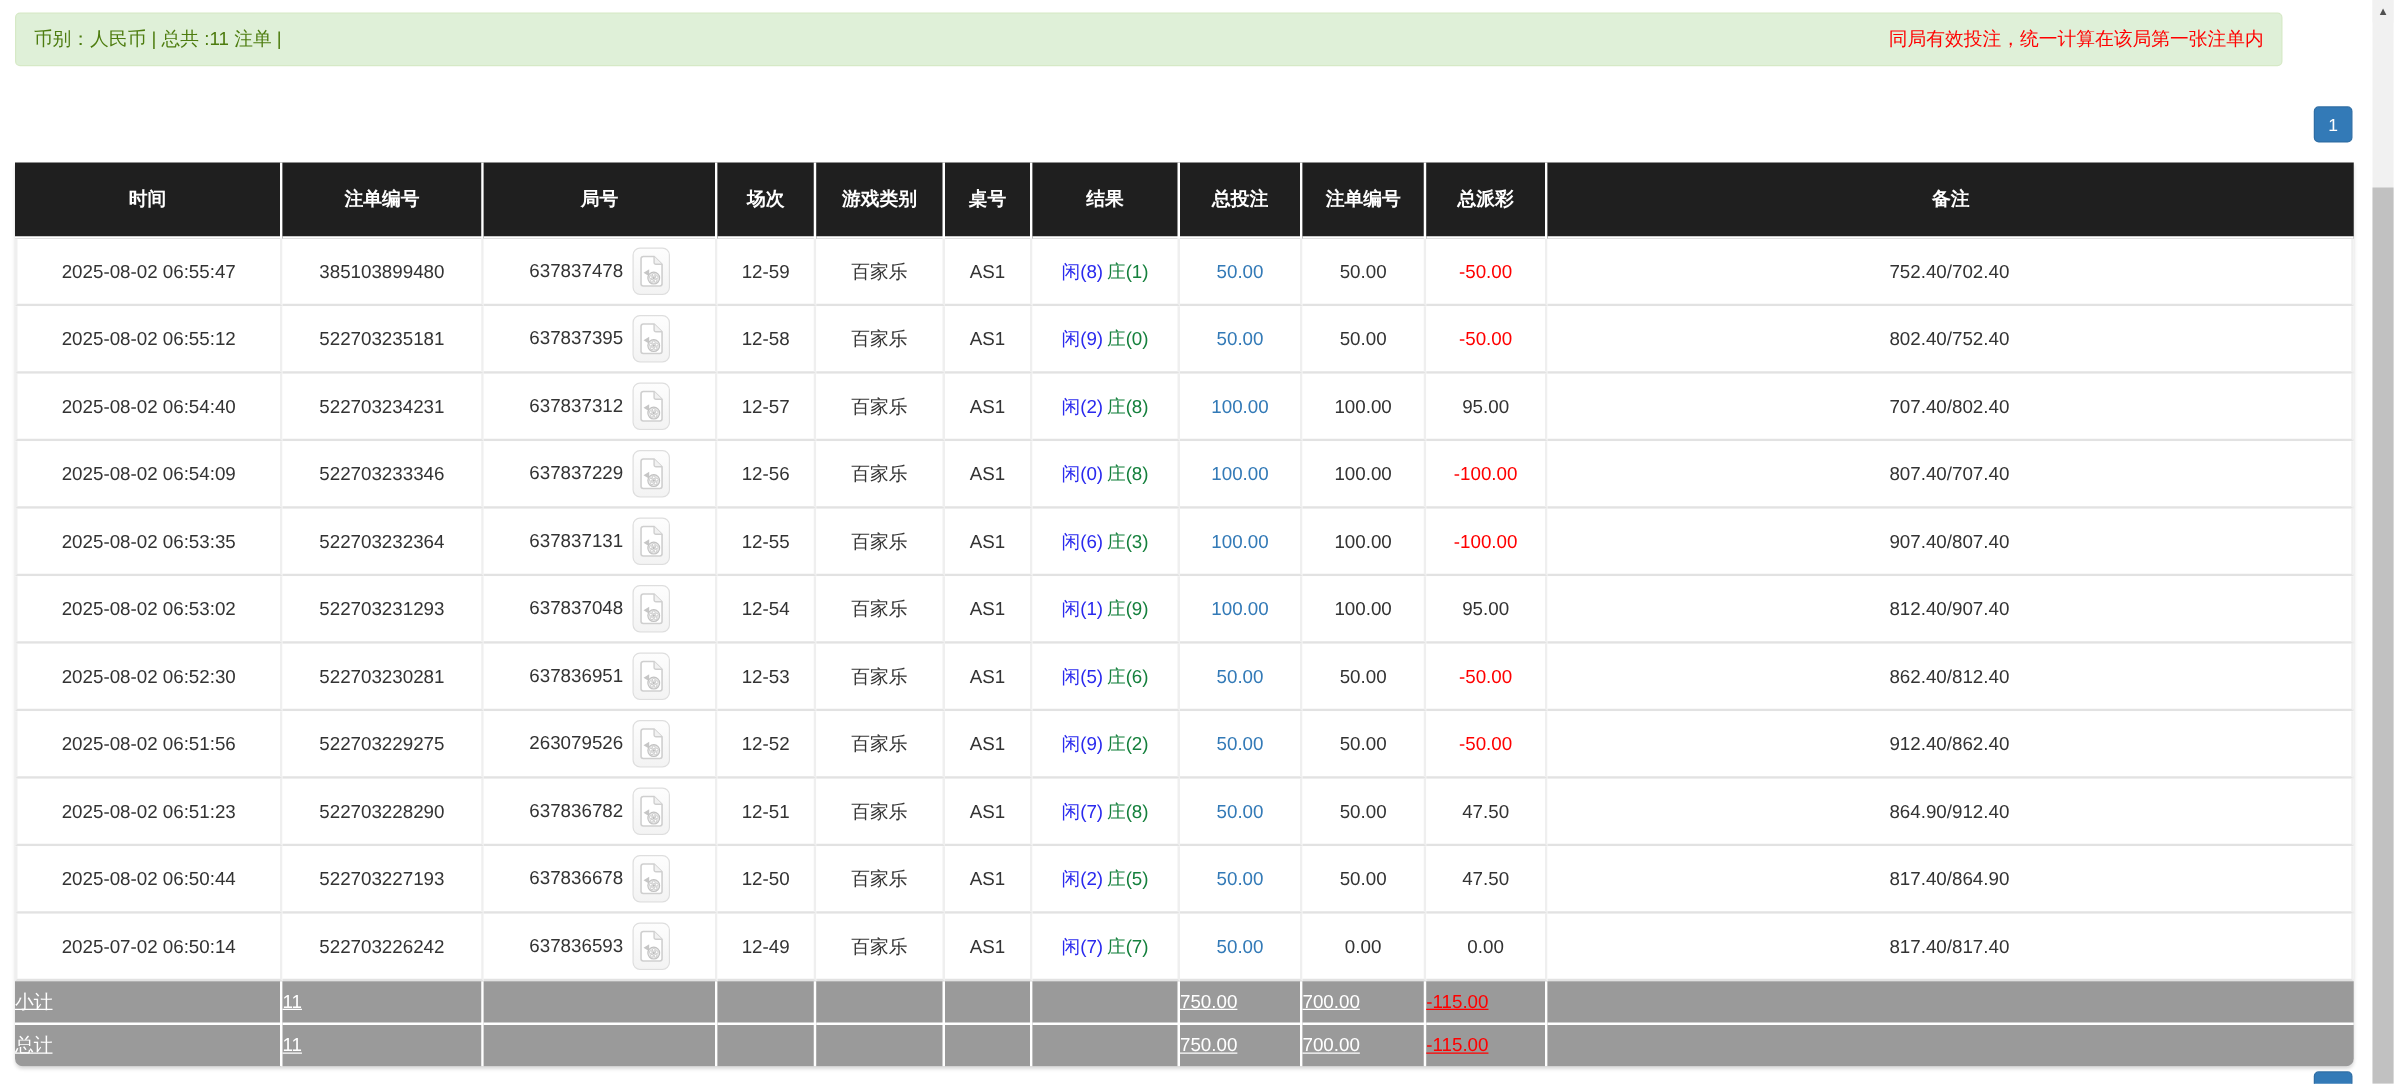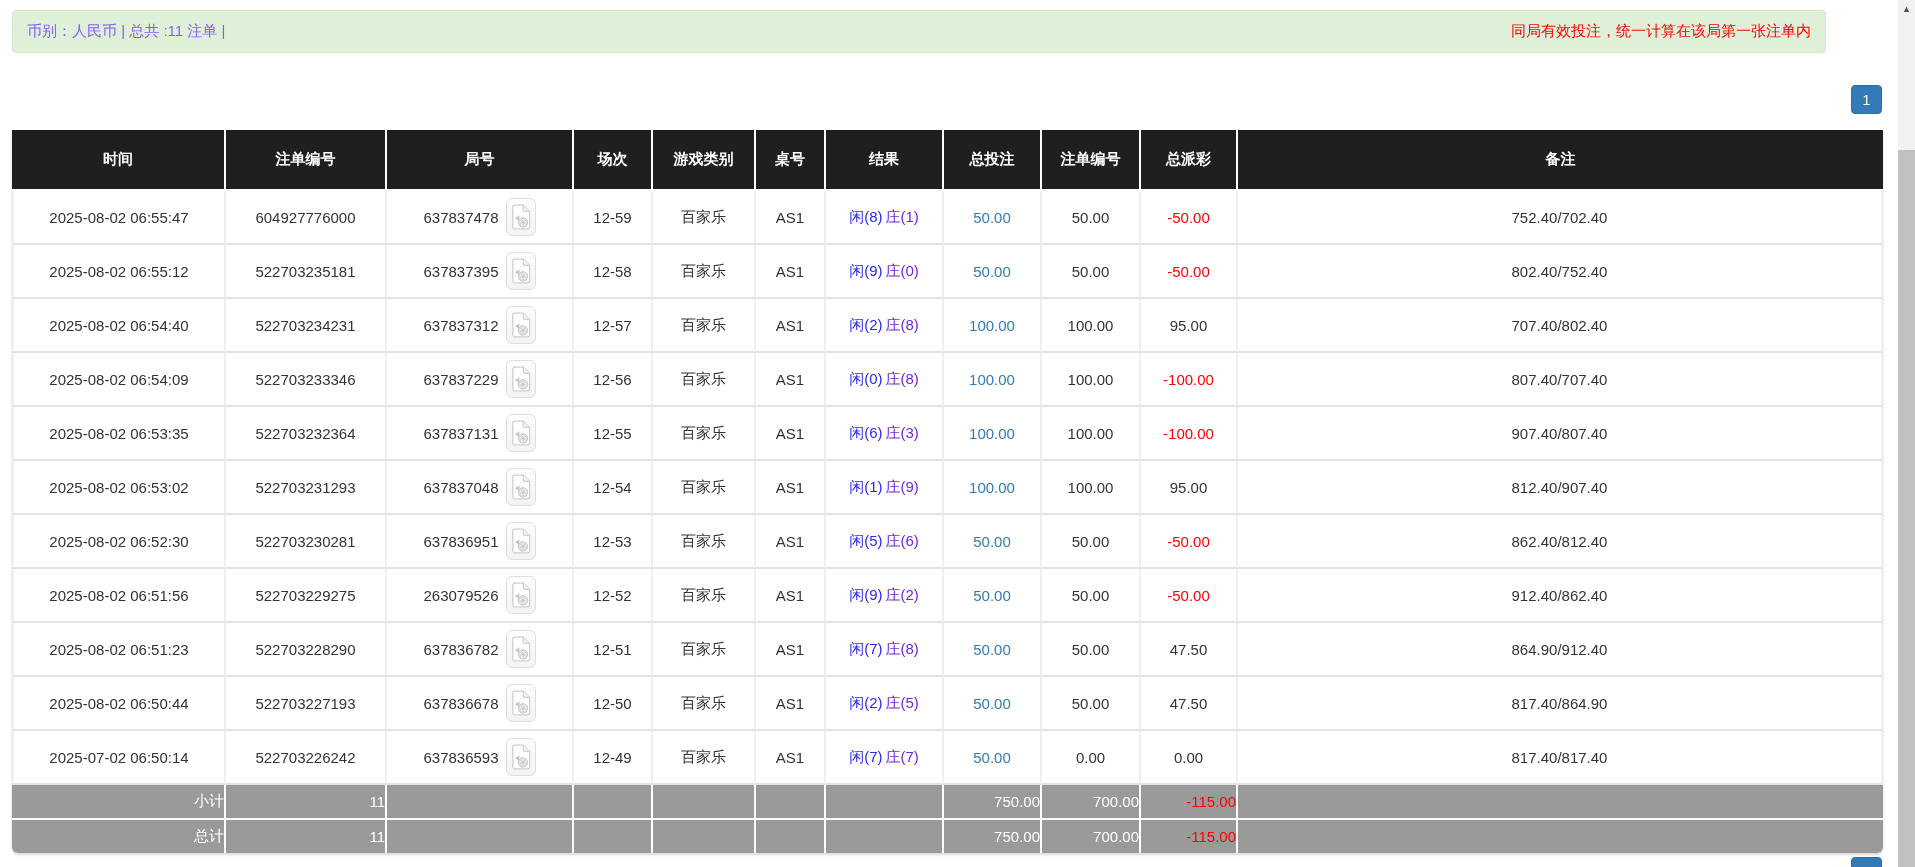--- a/index.html
+++ b/index.html
@@ -8,21 +8,21 @@
     font-family:"Liberation Sans","DejaVu Sans",sans-serif;
   }
 
   
   .banner{
     position:absolute;left:12px;top:10px;width:1814px;height:43px;
     background:#dff0d8;border:1px solid #d6e9c6;border-radius:4px;
     display:flex;align-items:center;justify-content:space-between;
     padding:0 14px;box-sizing:border-box;
   }
-  .banner .left{color:#8b5cf6;font-size:15px;}
+  .banner .left{color:#4d7c0f;font-size:15px;}
   .banner .right{color:#ff0000;font-size:15px;}
 
   
   .page-btn{
     position:absolute;width:31px;height:29px;background:#337ab7;border:1px solid #2e6da4;
     border-radius:4px;color:#fff;font-size:14px;display:flex;align-items:center;justify-content:center;
     box-sizing:border-box;cursor:pointer;
   }
   .page-btn.top{left:1851px;top:85px;}
   .page-btn.bottom{left:1851px;top:857px;}
@@ -36,30 +36,30 @@
     border-right:2px solid #ffffff;border-bottom:2px solid #ffffff;padding:13px;text-align:center;
   }
   th:last-child{border-right:none;}
   tr.data-row td{
     height:52px;text-align:center;font-size:15px;color:#333;background:#fff;
     border-bottom:2px solid #e2e2e2;border-right:2px solid #efefef;padding:0;
   }
   tr.data-row td:first-child{border-left:2px solid #efefef;}
   tr.data-row td:last-child{border-right:2px solid #efefef;}
   tr.total-row td{
-    height:33px;text-align:right;font-size:15px;color:#ffffff;background:#9a9a9a;
-    border-right:2px solid #ffffff;border-bottom:2px solid #ffffff;padding:0;
+    height:33px;text-align:left;font-size:15px;color:#ffffff;background:#9a9a9a;
+    border-right:2px solid #ffffff;border-bottom:2px solid #ffffff;padding:0;text-decoration:underline;
   }
   tr.total-row td:last-child{border-right:none;}
   tr.total-row:last-child td{border-bottom:none;}
   tr.total-row:last-child td:first-child{border-bottom-left-radius:6px;}
   tr.total-row:last-child td:last-child{border-bottom-right-radius:6px;}
 
   .player{color:#2929ee;}
-  .banker{color:#6d28d9;margin-left:3px;}
+  .banker{color:#15803d;margin-left:3px;}
   .bet-link{color:#337ab7;text-decoration:none;cursor:pointer;}
   .payout-val.neg{color:#ff0000;}
 
   .round-no{vertical-align:middle;}
   .video-btn{
     display:inline-flex;align-items:center;justify-content:center;
     width:30px;height:38px;margin-left:7px;vertical-align:middle;
     background:linear-gradient(#fdfdfd,#f3f3f3);border:1px solid #dedede;border-radius:6px;
     padding:0;cursor:pointer;
   }
@@ -106,21 +106,21 @@
           <th>结果</th>
           <th>总投注</th>
           <th>注单编号</th>
           <th>总派彩</th>
           <th>备注</th>
         </tr>
     </thead>
     <tbody>
         <tr class="data-row">
     <td>2025-08-02 06:55:47</td>
-    <td>604927776000</td>
+    <td>385103899480</td>
     <td>
       <span class="round-no">637837478</span><button class="video-btn">
         <svg width="20" height="26" viewBox="0 0 22 28">
           <path d="M2 3 a2 2 0 0 1 2 -2 h9.5 l7 7 v17 a2 2 0 0 1 -2 2 h-14.5 a2 2 0 0 1 -2 -2 z" fill="#ffffff" stroke="#cfcfcf" stroke-width="1.4"></path>
           <path d="M13.5 1 v5.2 a1.6 1.6 0 0 0 1.6 1.6 h5.4" fill="#f1f1f1" stroke="#cfcfcf" stroke-width="1.2"></path>
           <path d="M9.2 12.2 l-5 3.1 5 3.1 z" fill="#c6c6c6"></path>
           <circle cx="13.2" cy="20" r="5.2" fill="#e8e8e8" stroke="#c2c2c2" stroke-width="1"></circle>
           <circle cx="13.2" cy="17.2" r="1.2" fill="#ffffff" stroke="#bdbdbd" stroke-width=".6"></circle>
           <circle cx="10.6" cy="19.2" r="1.2" fill="#ffffff" stroke="#bdbdbd" stroke-width=".6"></circle>
           <circle cx="15.8" cy="19.2" r="1.2" fill="#ffffff" stroke="#bdbdbd" stroke-width=".6"></circle>

